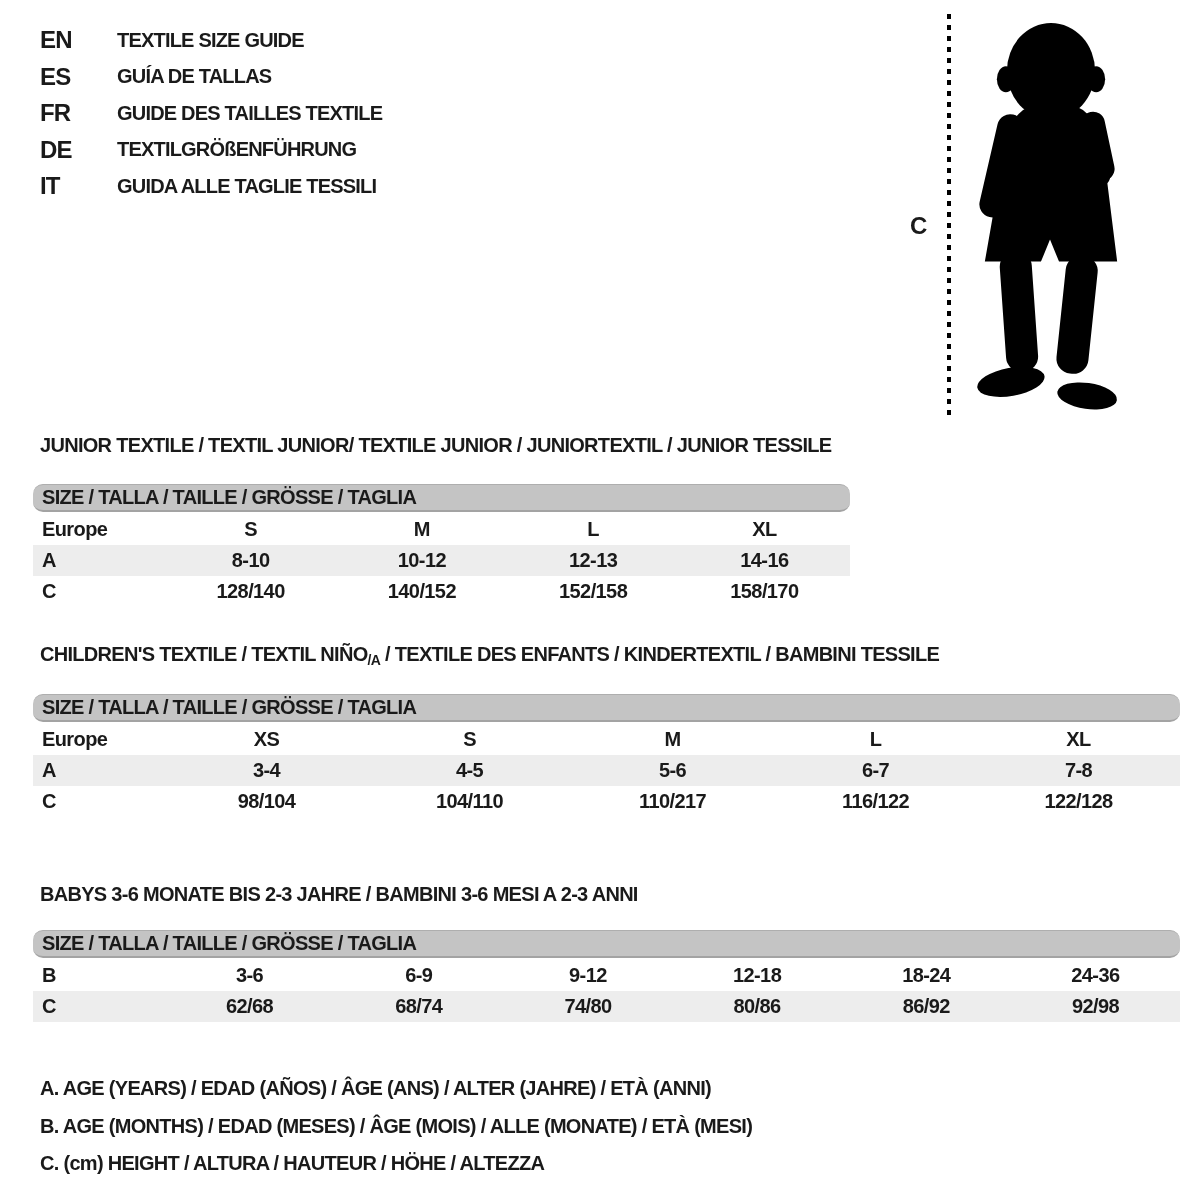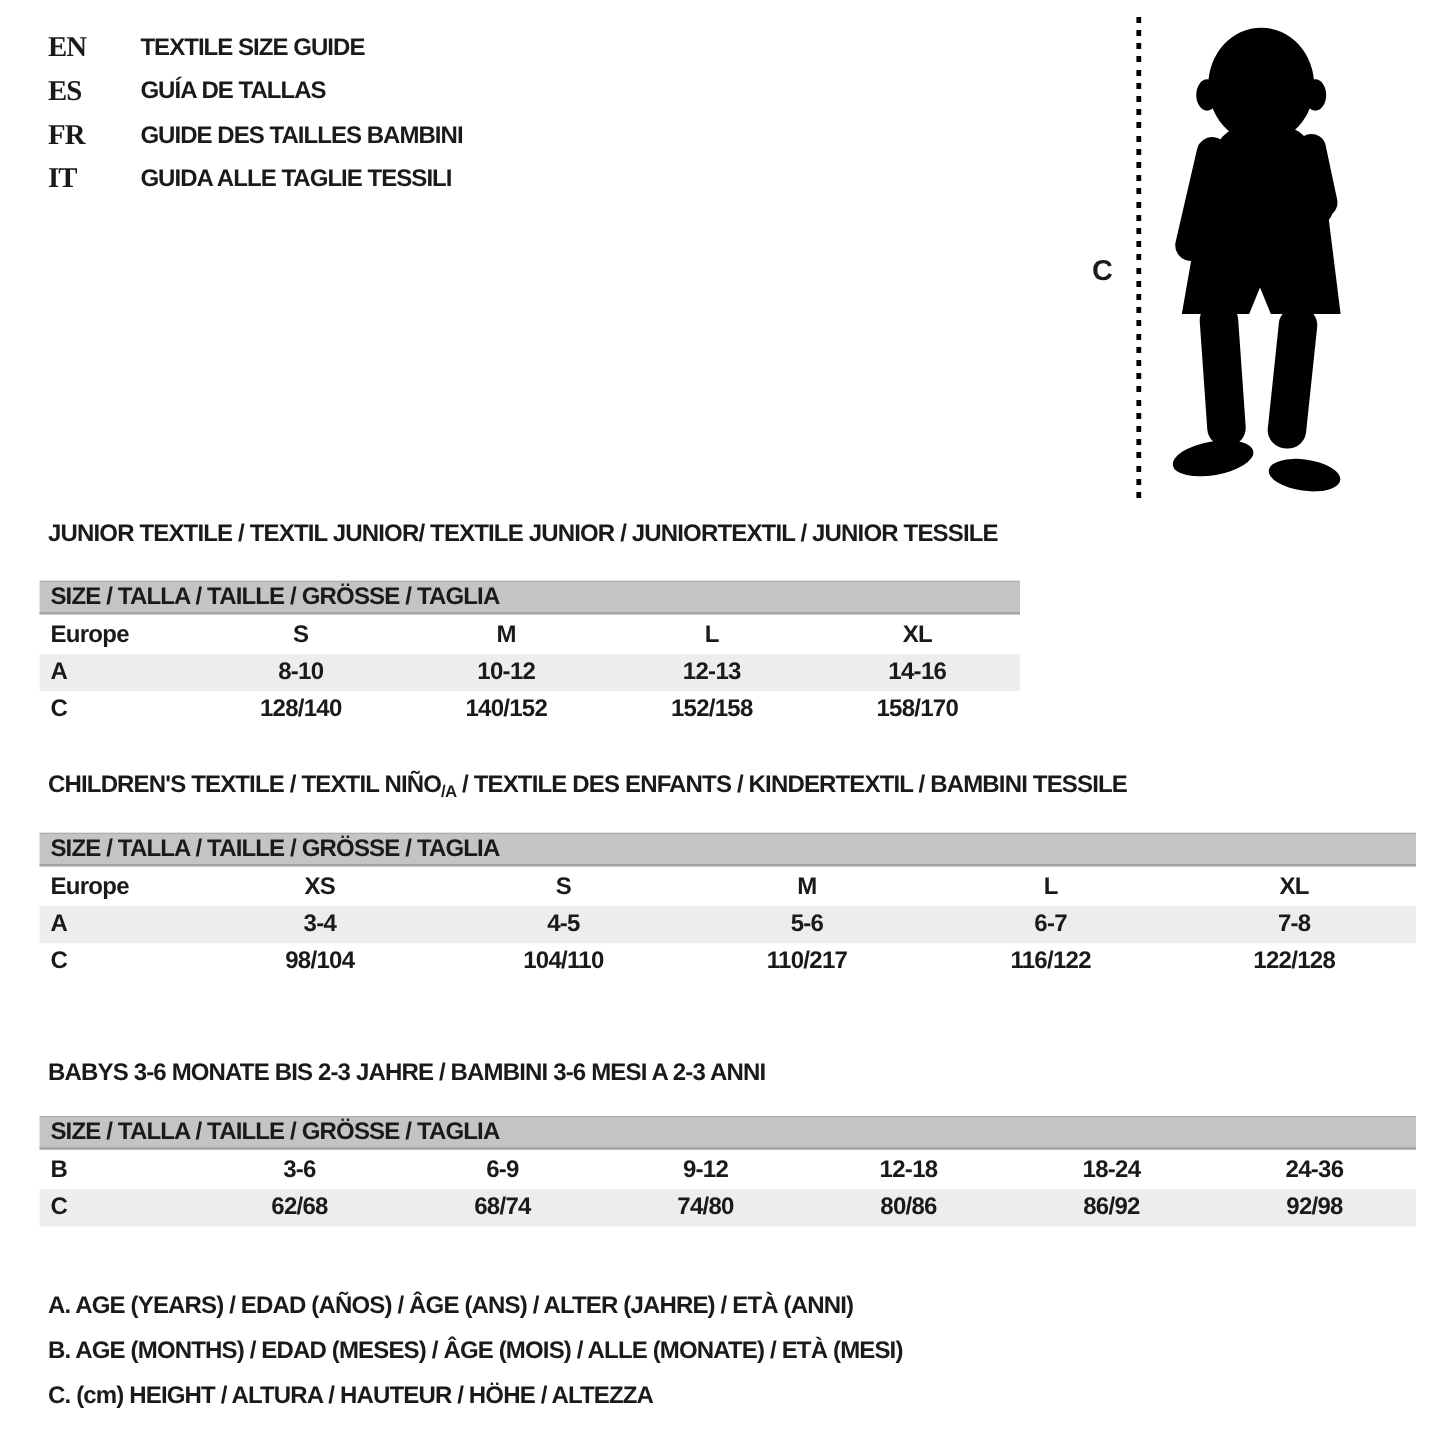--- a/index.html
+++ b/index.html
@@ -5,38 +5,38 @@
   * { margin:0; padding:0; box-sizing:border-box; }
   html,body { background:#ffffff; }
   .canvas {
     position:relative; width:1200px; height:1200px; background:#fff; overflow:hidden;
     font-family:"Liberation Sans","DejaVu Sans",sans-serif;
     color:var(--text,#1a1a1a); font-weight:700;
   }
   
   .lang-block { position:absolute; left:40px; top:22px; }
   .lang-row { display:flex; height:36.5px; align-items:center; }
-  .lang-code { width:77px; font-size:24px; letter-spacing:-0.8px;font-family:Liberation Serif, serif; }
+  .lang-code { width:77px; font-size:24px; letter-spacing:-0.8px; }
   .lang-title { font-size:20px; letter-spacing:-0.8px; white-space:nowrap; }
   
   .measure-line {
     position:absolute; left:947px; top:14px; width:4px; height:403px;
     background:repeating-linear-gradient(180deg, var(--silhouette,#101010) 0 5px, transparent 5px 11px);
   }
   .c-label { position:absolute; left:910px; top:212px; font-size:24px; }
   .figure-svg { position:absolute; left:958px; top:13px; }
   
   .section-title { position:absolute; left:40px; font-size:20px; letter-spacing:-0.7px; white-space:nowrap; }
   .sub-a { font-size:14px; vertical-align:-4px; }
   
   .tbl { position:absolute; font-size:20px; }
   .tbl-head {
     height:28px; line-height:25px; background:var(--header-gray,#c4c4c4);
     border-top:1px solid #aeaeae; border-bottom:2px solid #a3a3a3;
-    padding-left:9px; margin-bottom:2px; letter-spacing:-0.7px;
+    padding-left:9px; margin-bottom:2px; letter-spacing:-0.7px;border-radius:10px;
   }
   .tbl-row { display:grid; height:31px; align-items:center; }
   .tbl-row.shaded { background:var(--row-shaded,#ededed); }
   .cols4 { grid-template-columns:132px repeat(4,1fr); }
   .cols5 { grid-template-columns:132px repeat(5,1fr); }
   .cols6 { grid-template-columns:132px repeat(6,1fr); }
   .cell { text-align:center; letter-spacing:-0.6px; }
   .cell.label { text-align:left; padding-left:9px; }
   
   .legend { position:absolute; left:40px; top:1070px; }
@@ -51,21 +51,25 @@
     <div class="lang-row">
       <span class="lang-code">EN</span>
       <span class="lang-title">TEXTILE SIZE GUIDE</span>
     </div>
     <div class="lang-row">
       <span class="lang-code">ES</span>
       <span class="lang-title">GUÍA DE TALLAS</span>
     </div>
     <div class="lang-row">
       <span class="lang-code">FR</span>
-      <span class="lang-title">GUIDE DES TAILLES BAMBINI</span>
+      <span class="lang-title">GUIDE DES TAILLES TEXTILE</span>
+    </div>
+    <div class="lang-row">
+      <span class="lang-code">DE</span>
+      <span class="lang-title">TEXTILGRÖßENFÜHRUNG</span>
     </div>
     <div class="lang-row">
       <span class="lang-code">IT</span>
       <span class="lang-title">GUIDA ALLE TAGLIE TESSILI</span>
     </div>
   </div>
 
   <div class="measure-line"></div>
   <div class="c-label">C</div>
   <svg class="figure-svg" width="180" height="406" viewBox="0 0 178 405" aria-hidden="true">

